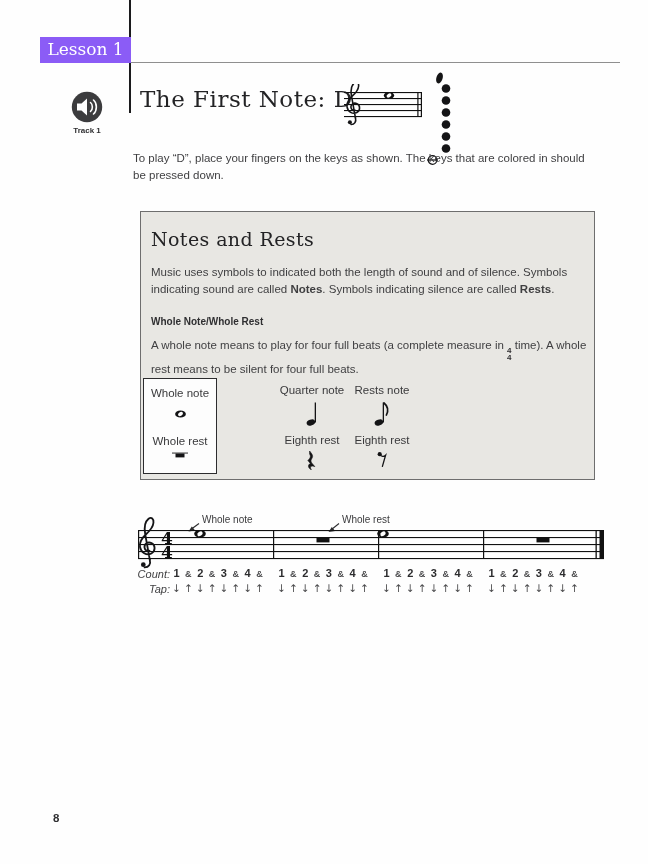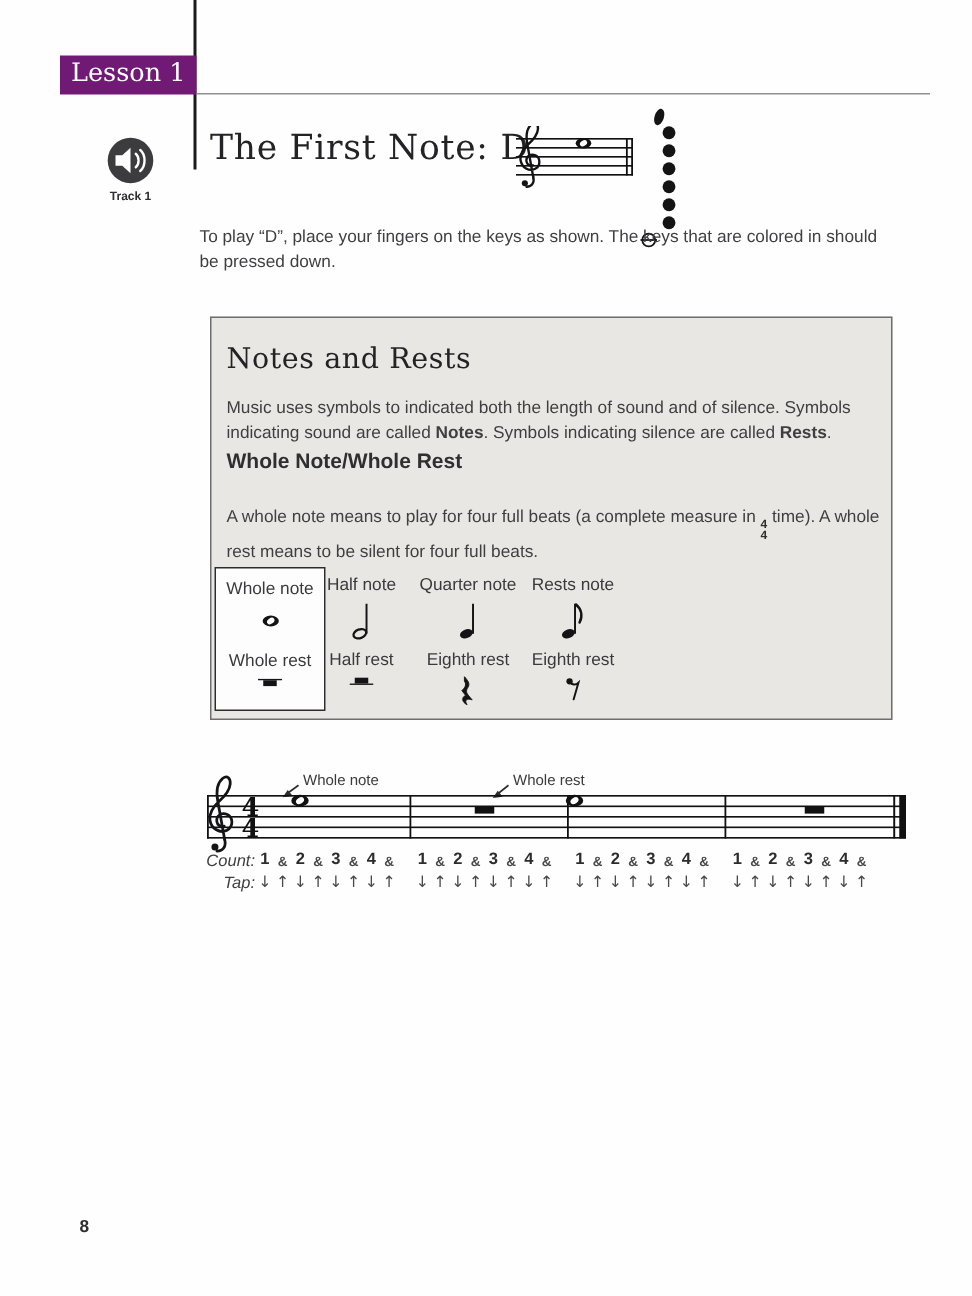--- a/index.html
+++ b/index.html
@@ -6,21 +6,21 @@
   html,body { background:#ffffff; }
   .page {
     position:relative; width:648px; height:864px; background:#fefefe;
     font-family:"Liberation Sans", sans-serif; color:#3f3f41; overflow:hidden;
   }
   .abs { position:absolute; }
 
   
   .vrule { left:129px; top:0; width:2px; height:113px; background:#1b1b1d; }
   .lesson-box {
-    left:40px; top:37px; width:91px; height:26px; background:#701a75;
+    left:40px; top:37px; width:91px; height:26px; background:#8b5cf6;
     color:#fff; font-family:"DejaVu Serif", serif; font-size:17px;
     text-align:center; line-height:25px;
   }
   .hrule { left:131px; top:62px; width:489px; height:1px; background:#8f8f8f; }
   .track-wrap { left:70px; top:90px; width:34px; height:34px; }
   .track-label { left:61px; top:126px; width:52px; text-align:center; font-size:8px; font-weight:bold; color:#2f2f31; }
   .page-title {
     left:140px; top:86px; font-family:"DejaVu Serif", serif; font-size:23px;
     color:#232325; letter-spacing:0.5px;
   }
@@ -31,21 +31,21 @@
   .listen-para { left:133px; top:489px; width:470px; }
   .b { font-weight:bold; }
 
   
   .notes-panel {
     left:140px; top:211px; width:455px; height:269px;
     background:#e8e7e3; border:1px solid #6e6e6e;
   }
   .panel-heading { left:10px; top:16px; font-family:"DejaVu Serif", serif; font-size:19px; color:#232325; letter-spacing:0.4px; }
   .panel-para1 { left:10px; top:52px; width:436px; }
-  .panel-subheading { left:10px; top:87px; font-size:14px; font-weight:bold; color:#2f2f31; }
+  .panel-subheading { left:10px; top:104px; font-size:10px; font-weight:bold; color:#2f2f31; }
   .panel-para2 { left:10px; top:125px; width:436px; }
   .timesig {
     display:inline-flex; flex-direction:column; align-items:center;
     font-size:8px; font-weight:bold; line-height:6.5px; vertical-align:-4px; color:#2f2f31;
   }
 
   
   .note-table { left:2px; top:166px; width:440px; height:96px; }
   .ncol { position:absolute; top:0; height:96px; text-align:center; }
   .col-box { background:#fdfdfd; border:1.3px solid #2c2c2e; }
@@ -170,36 +170,20 @@
         </div>
         <div class="rlabel">Whole rest</div>
         <div class="rsym">
           <svg width="16" height="7" viewBox="0 0 16 7">
             <rect x="0" y="0.6" width="16" height="0.9" fill="#141416"></rect>
             <rect x="3.5" y="1.5" width="9" height="3.9" fill="#141416"></rect>
           </svg>
         </div>
       </div>
 
-      <div class="ncol" style="left:68px; width:60px;">
-        <div class="nlabel">Half note</div>
-        <div class="nsym">
-          <svg width="15" height="27" viewBox="0 0 15 27">
-            <rect x="9.7" y="2.5" width="1.3" height="20" fill="#141416"></rect>
-            <ellipse cx="5.9" cy="22.5" rx="4.4" ry="2.9" fill="none" stroke="#141416" stroke-width="1.5" transform="rotate(-20 5.9 22.5)"></ellipse>
-          </svg>
-        </div>
-        <div class="rlabel">Half rest</div>
-        <div class="rsym">
-          <svg width="16" height="7" viewBox="0 0 16 7">
-            <rect x="3.5" y="0.8" width="9" height="3.9" fill="#141416"></rect>
-            <rect x="0" y="4.7" width="16" height="0.9" fill="#141416"></rect>
-          </svg>
-        </div>
-      </div>
 
       <div class="ncol" style="left:134px; width:70px;">
         <div class="nlabel">Quarter note</div>
         <div class="nsym">
           <svg width="15" height="27" viewBox="0 0 15 27">
             <rect x="9.7" y="2.5" width="1.3" height="20" fill="#141416"></rect>
             <ellipse cx="5.9" cy="22.5" rx="4.4" ry="2.9" fill="#141416" transform="rotate(-20 5.9 22.5)"></ellipse>
           </svg>
         </div>
         <div class="rlabel">Eighth rest</div>

